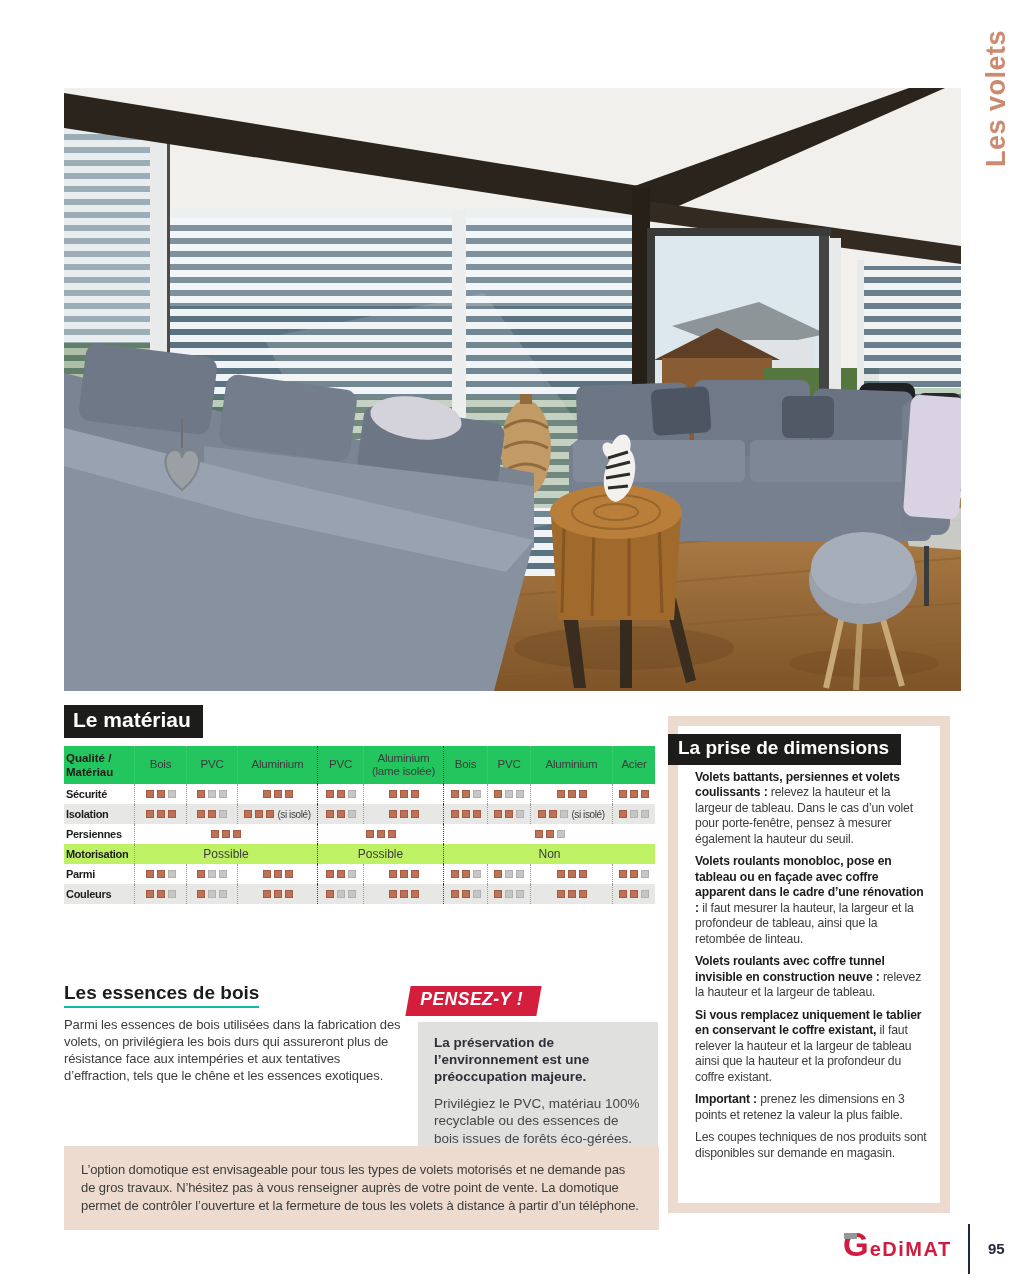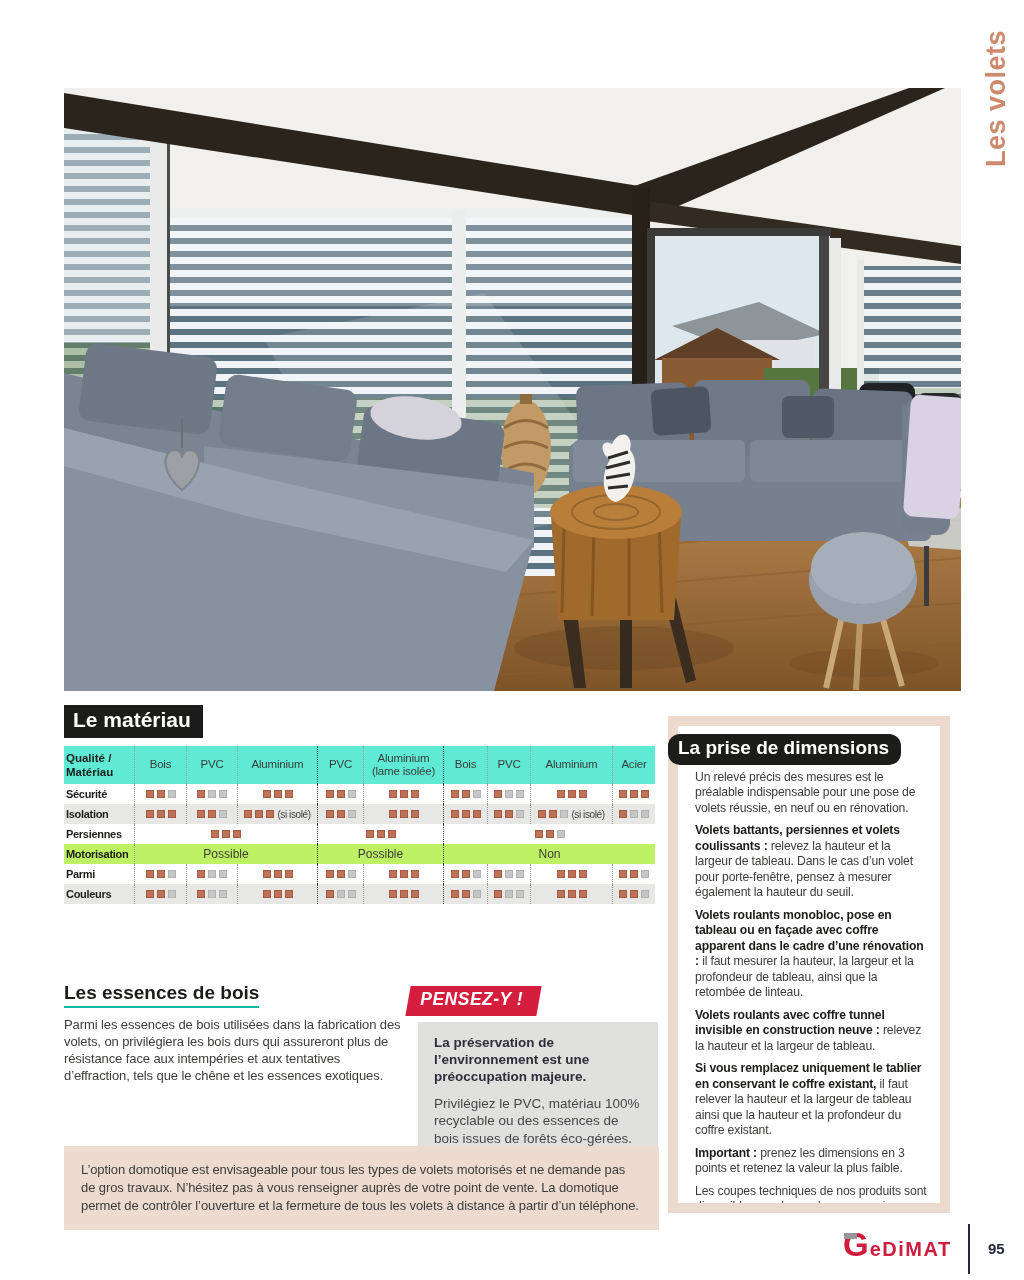--- a/index.html
+++ b/index.html
@@ -44,21 +44,21 @@
               font-size:17.5px;letter-spacing:.5px;}
   .pz-box{background:#e0e0df;width:208px;padding:13px 16px 12px;margin:6px 0 0 14px;}
   .pz-title{font-size:13.5px;font-weight:bold;color:#2e2e38;line-height:1.25;margin:0 0 9px 0;}
   .pz-text{font-size:13.5px;color:#47474a;line-height:1.3;margin:0;}
   .pz-bar{height:12px;background:#a7a19b;width:240px;margin-left:14px;}
   
   .domo{position:absolute;left:64px;top:1146px;width:561px;padding:15px 17px;background:#eddbd0;}
   .domo p{margin:0;font-size:13px;line-height:1.38;color:#3c3c3a;letter-spacing:-.1px;}
   
   .sidebar{position:absolute;left:668px;top:716px;width:262px;height:477px;border:10px solid #ecdacf;background:#fff;}
-  .sidebar-h{position:absolute;left:-10px;top:8px;font-size:19px;padding:3px 12px 6px 10px;border-radius:12px;}
+  .sidebar-h{position:absolute;left:-10px;top:8px;font-size:19px;padding:3px 12px 6px 10px;}
   .side-body{padding:44px 13px 8px 17px;overflow:hidden;height:425px;}
   .dim-p{font-size:12.2px;line-height:1.27;color:#3c3c3a;letter-spacing:-.15px;margin:0 0 7px 0;}
   .dim-p strong{color:#1c1c1a;}
   
   .logo{position:absolute;left:843px;top:1228px;display:flex;align-items:baseline;}
   .logo-g{position:relative;font-size:33px;font-weight:bold;line-height:1;color:#cf1c3f;}
   .logo-g::before{content:"";position:absolute;left:1px;top:5px;width:13px;height:6px;background:#97989a;}
   .logo-rest{font-size:20px;font-weight:bold;color:#cf1c3f;letter-spacing:1.5px;margin-left:1px;}
   .f-div{position:absolute;left:968px;top:1224px;width:2px;height:50px;background:#23273f;}
   .pnum{position:absolute;left:988px;top:1240px;font-weight:bold;font-size:15px;color:#23273f;}
@@ -201,21 +201,21 @@
         <path d="M118,402 C96,384 98,362 112,362 C117,362 118,368 118,370 C118,368 120,362 125,362 C139,362 140,384 118,402 Z" fill="#9aa0a3" stroke="#7e8487" stroke-width="2"></path>
       </g>
     </svg>
   </div>
 
   <div class="vlabel">Les volets</div>
 
   <div class="black-h mat-h">Le matériau</div>
 
   <div id="mat-table">
-      <div class="t-row" style="background: #5eead4;">
+      <div class="t-row" style="background: #22c55e;">
         <div class="t-cell corner" style="width: 70px; height: 38px;">
           <div class="">Qualité /</div>
           <div class="">Matériau</div>
         </div>
         <div class="t-cell sep" style="width: 52px; height: 38px;">
           <div class="t-ch">Bois</div>
         </div>
         <div class="t-cell sep" style="width: 51px; height: 38px;">
           <div class="t-ch">PVC</div>
         </div>
@@ -561,21 +561,20 @@
     <div class="pz-bar"></div>
   </div>
 
   <div class="domo">
     <p>L’option domotique est envisageable pour tous les types de volets motorisés et ne demande pas de gros travaux. N’hésitez pas à vous renseigner auprès de votre point de vente. La domotique permet de contrôler l’ouverture et la fermeture de tous les volets à distance à partir d’un téléphone.</p>
   </div>
 
   <div class="sidebar">
     <div class="black-h sidebar-h">La prise de dimensions</div>
     <div class="side-body" id="dim-ps">
-        <p class="dim-p">Un relevé précis des mesures est le préalable indispensable pour une pose de volets réussie, en neuf ou en rénovation.</p>
         <p class="dim-p"><strong>Volets battants, persiennes et volets coulissants :</strong> relevez la hauteur et la largeur de tableau. Dans le cas d’un volet pour porte-fenêtre, pensez à mesurer également la hauteur du seuil.</p>
         <p class="dim-p"><strong>Volets roulants monobloc, pose en tableau ou en façade avec coffre apparent dans le cadre d’une rénovation :</strong> il faut mesurer la hauteur, la largeur et la profondeur de tableau, ainsi que la retombée de linteau.</p>
         <p class="dim-p"><strong>Volets roulants avec coffre tunnel invisible en construction neuve :</strong> relevez la hauteur et la largeur de tableau.</p>
         <p class="dim-p"><strong>Si vous remplacez uniquement le tablier en conservant le coffre existant,</strong> il faut relever la hauteur et la largeur de tableau ainsi que la hauteur et la profondeur du coffre existant.</p>
         <p class="dim-p"><strong>Important :</strong> prenez les dimensions en 3 points et retenez la valeur la plus faible.</p>
         <p class="dim-p">Les coupes techniques de nos produits sont disponibles sur demande en magasin.</p>
       </div>
   </div>
 
   <div class="logo">

